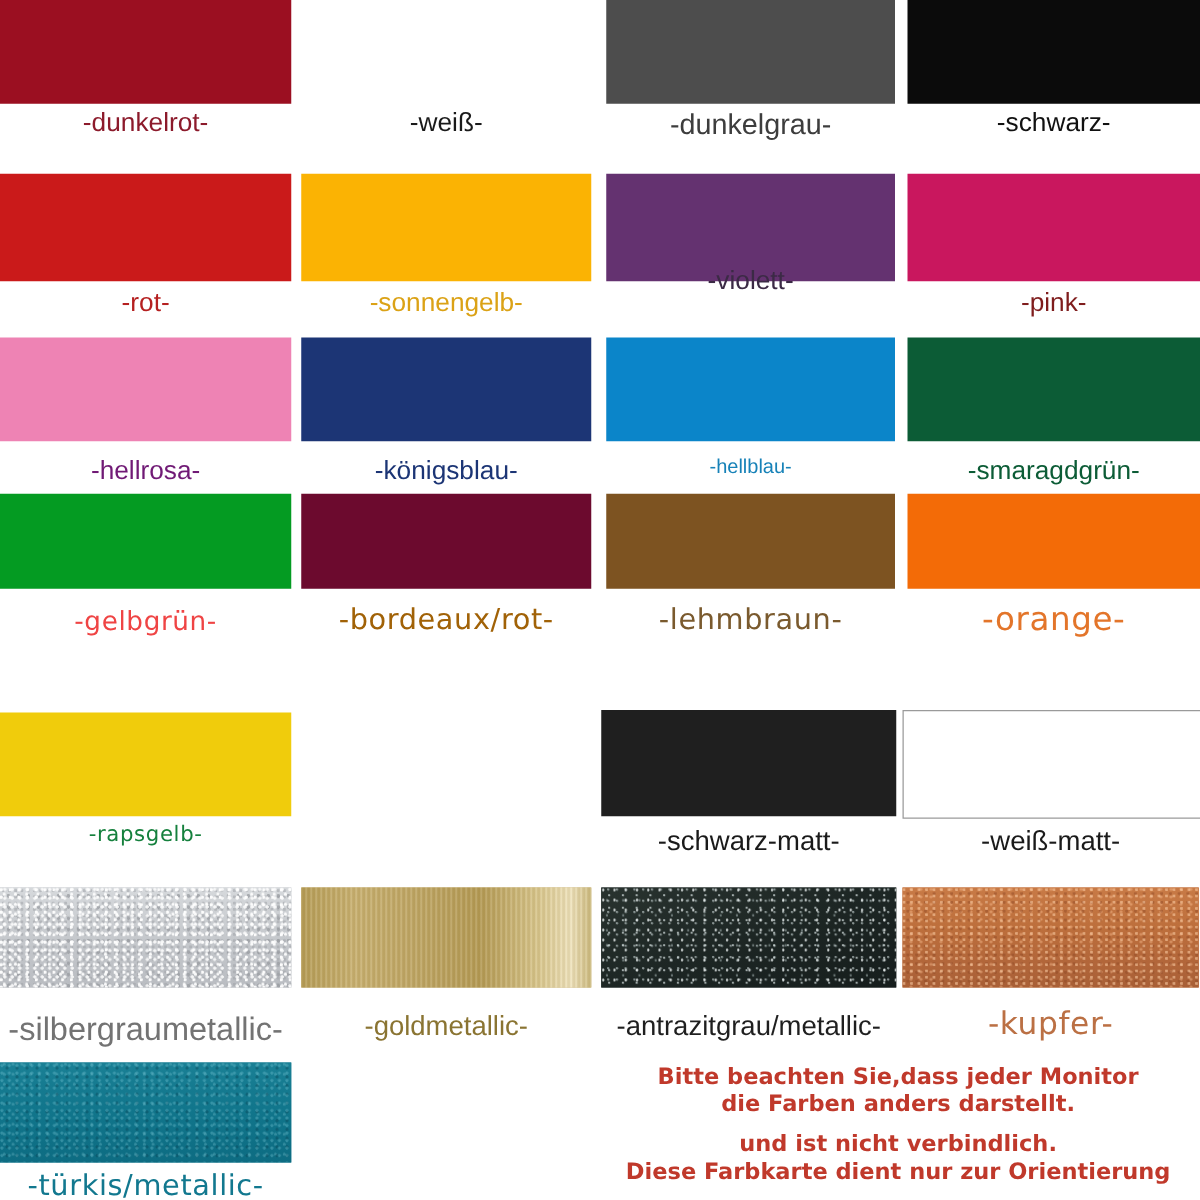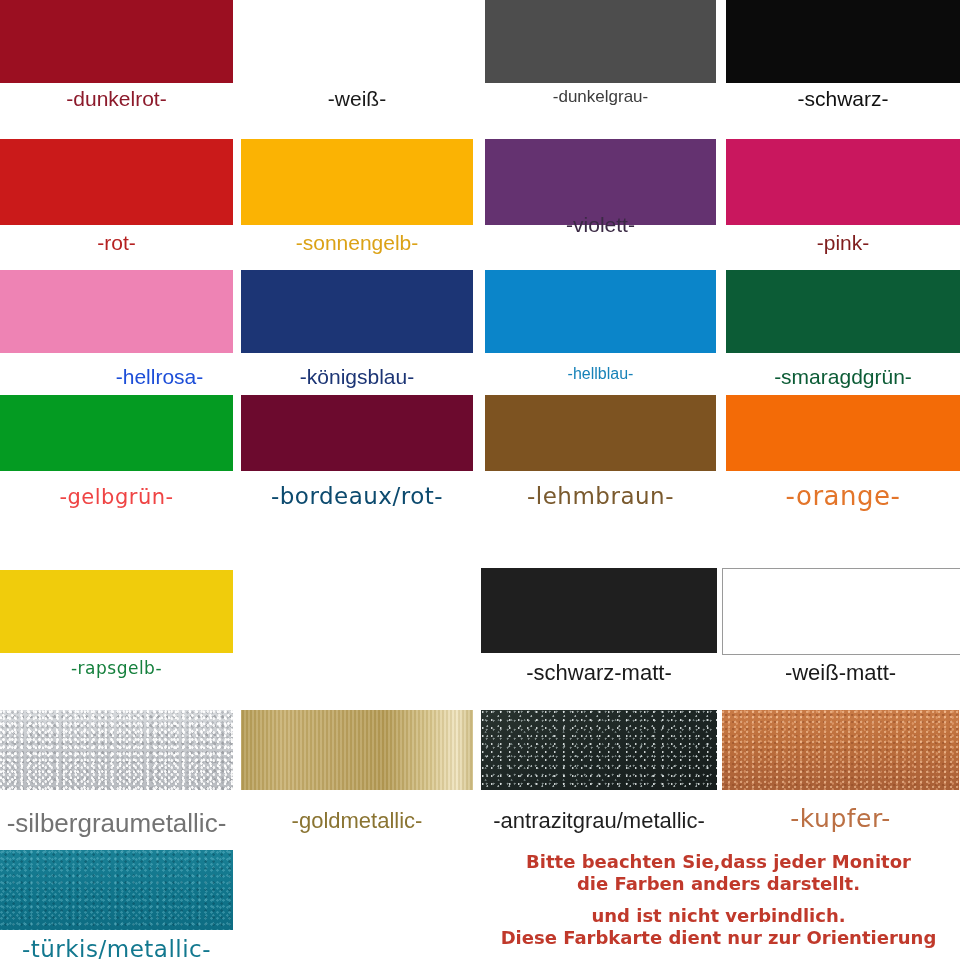--- a/index.html
+++ b/index.html
@@ -58,21 +58,21 @@
     <div class="cell" style="left: 0px; top: 0px; width: 233px;">
       <div class="swatch" style="height: 83px;;background-color:#9b0f21;" title="-dunkelrot-"></div>
       <div class="label face-sans" style="top: 88px; font-size: 21px; color: rgb(140, 26, 43);">-dunkelrot-</div>
     </div>
     <div class="cell" style="left: 241px; top: 0px; width: 232px;">
       <div class="swatch" style="height: 83px;;background-color:#ffffff;" title="-weiß-"></div>
       <div class="label face-sans" style="top: 88px; font-size: 21px; color: rgb(26, 26, 26);">-weiß-</div>
     </div>
     <div class="cell" style="left: 485px; top: 0px; width: 231px;">
       <div class="swatch" style="height: 83px;;background-color:#4d4d4d;" title="-dunkelgrau-"></div>
-      <div class="label face-sans" style="top: 88px; font-size: 17px; color: rgb(61, 61, 61);">-dunkelgrau-</div>
+      <div class="label face-sans" style="top: 88px; font-size: 23px; color: rgb(61, 61, 61);">-dunkelgrau-</div>
     </div>
     <div class="cell" style="left: 726px; top: 0px; width: 234px;">
       <div class="swatch" style="height: 83px;;background-color:#0b0b0b;" title="-schwarz-"></div>
       <div class="label face-sans" style="top: 88px; font-size: 21px; color: rgb(17, 17, 17);">-schwarz-</div>
     </div>
     <div class="cell" style="left: 0px; top: 139px; width: 233px;">
       <div class="swatch" style="height: 86px;;background-color:#ca1a1a;" title="-rot-"></div>
       <div class="label face-sans" style="top: 93px; font-size: 21px; color: rgb(181, 32, 32);">-rot-</div>
     </div>
     <div class="cell" style="left: 241px; top: 139px; width: 232px;">
@@ -82,41 +82,41 @@
     <div class="cell" style="left: 485px; top: 139px; width: 231px;">
       <div class="swatch" style="height: 86px;;background-color:#643270;" title="-violett-"></div>
       <div class="label face-sans" style="top: 75px; font-size: 21px; color: rgb(59, 42, 69);">-violett-</div>
     </div>
     <div class="cell" style="left: 726px; top: 139px; width: 234px;">
       <div class="swatch" style="height: 86px;;background-color:#c9175e;" title="-pink-"></div>
       <div class="label face-sans" style="top: 93px; font-size: 21px; color: #7f1d1d;">-pink-</div>
     </div>
     <div class="cell" style="left: 0px; top: 270px; width: 233px;">
       <div class="swatch" style="height: 83px;;background-color:#ee83b4;" title="-hellrosa-"></div>
-      <div class="label face-sans" style="top: 96px; font-size: 21px; color: #1d4ed8; margin-left: 43px;">-hellrosa-</div>
+      <div class="label face-sans" style="top: 96px; font-size: 21px; color: #701a75;">-hellrosa-</div>
     </div>
     <div class="cell" style="left: 241px; top: 270px; width: 232px;">
       <div class="swatch" style="height: 83px;;background-color:#1c3575;" title="-königsblau-"></div>
       <div class="label face-sans" style="top: 96px; font-size: 21px; color: rgb(28, 53, 117);">-königsblau-</div>
     </div>
     <div class="cell" style="left: 485px; top: 270px; width: 231px;">
       <div class="swatch" style="height: 83px;;background-color:#0b85c9;" title="-hellblau-"></div>
       <div class="label face-sans" style="top: 96px; font-size: 16px; color: rgb(23, 130, 184);">-hellblau-</div>
     </div>
     <div class="cell" style="left: 726px; top: 270px; width: 234px;">
       <div class="swatch" style="height: 83px;;background-color:#0c5c36;" title="-smaragdgrün-"></div>
       <div class="label face-sans" style="top: 96px; font-size: 21px; color: rgb(12, 92, 54);">-smaragdgrün-</div>
     </div>
     <div class="cell" style="left: 0px; top: 395px; width: 233px;">
       <div class="swatch" style="height: 76px;;background-color:#049b22;" title="-gelbgrün-"></div>
       <div class="label face-geo" style="top: 92px; font-size: 21px; color: #ef4444;">-gelbgrün-</div>
     </div>
     <div class="cell" style="left: 241px; top: 395px; width: 232px;">
       <div class="swatch" style="height: 76px;;background-color:#6c0a2e;" title="-bordeaux/rot-"></div>
-      <div class="label face-geo" style="top: 90px; font-size: 23px; color: #0c4a6e;">-bordeaux/rot-</div>
+      <div class="label face-geo" style="top: 90px; font-size: 23px; color: #a16207;">-bordeaux/rot-</div>
     </div>
     <div class="cell" style="left: 485px; top: 395px; width: 231px;">
       <div class="swatch" style="height: 76px;;background-color:#7d5321;" title="-lehmbraun-"></div>
       <div class="label face-geo" style="top: 90px; font-size: 23px; color: rgb(122, 90, 46);">-lehmbraun-</div>
     </div>
     <div class="cell" style="left: 726px; top: 395px; width: 234px;">
       <div class="swatch" style="height: 76px;;background-color:#f36b07;" title="-orange-"></div>
       <div class="label face-geo" style="top: 88px; font-size: 26px; color: rgb(227, 117, 42);">-orange-</div>
     </div>
     <div class="cell" style="left: 0px; top: 570px; width: 233px;">

